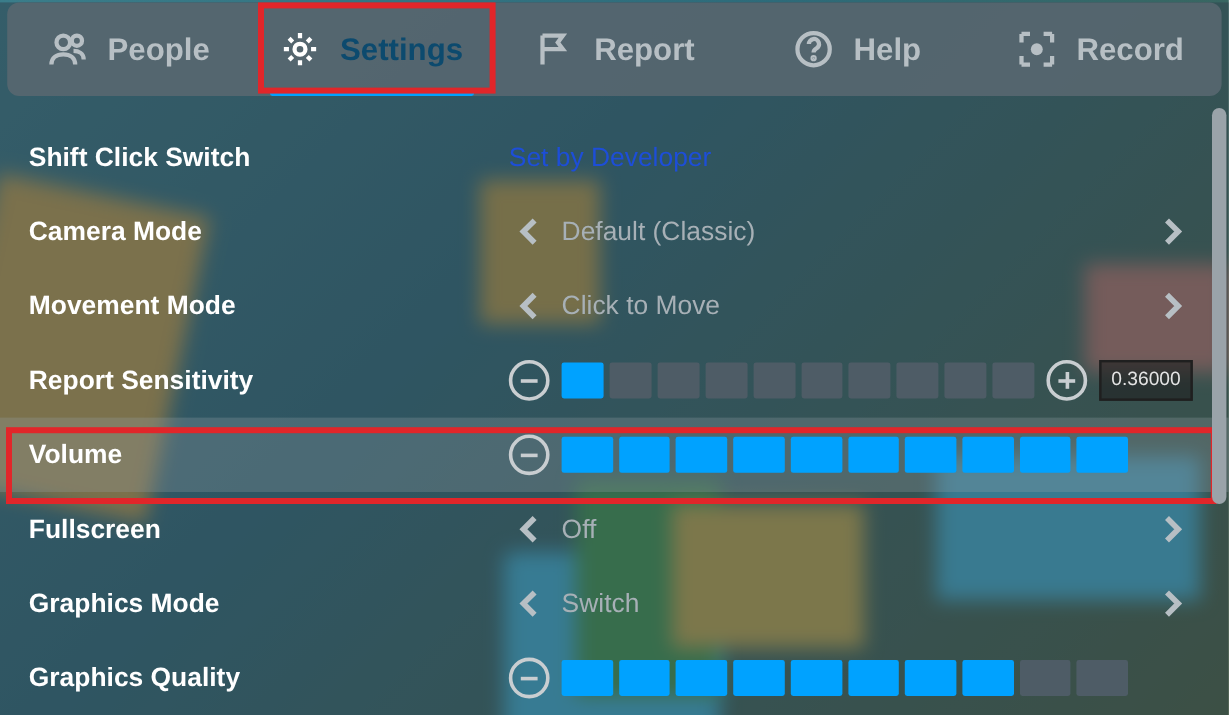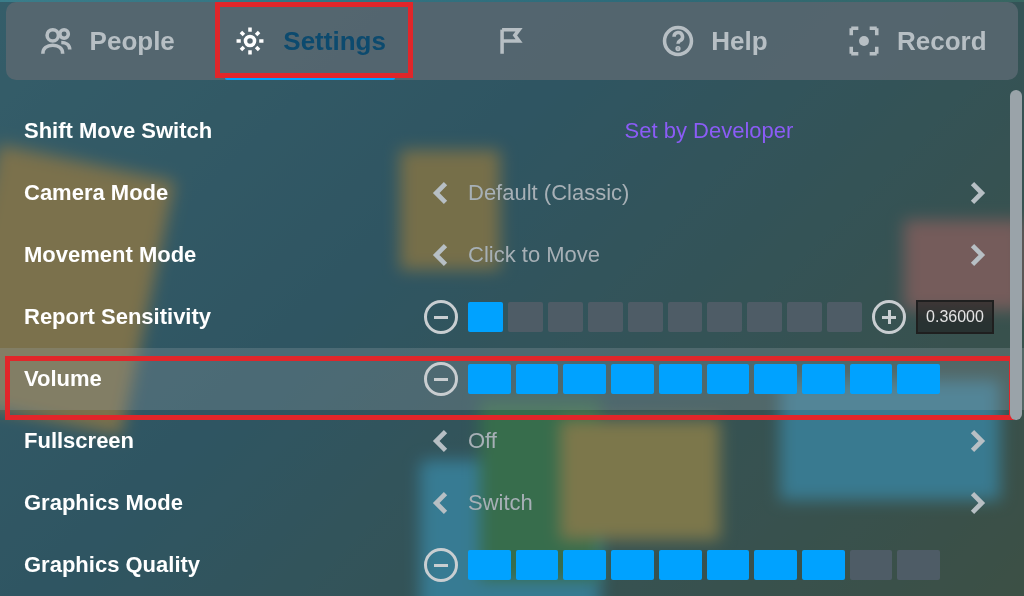--- a/index.html
+++ b/index.html
@@ -92,23 +92,23 @@
     font-weight: 700;
   }
   .value-area {
     flex: 1;
     display: flex;
     align-items: center;
     justify-content: center;
     gap: 10px;
   }
   .static-value {
-    color: #8b5cf6;
+    color: #1d4ed8;
     font-size: 22px;
-    text-align: center;
+    text-align: left;
     flex: 1;
   }
   .selector {
     display: flex;
     align-items: center;
     width: 100%;
     gap: 8px;
   }
   .chev {
     width: 36px;
@@ -236,20 +236,21 @@
       <span>Settings</span>
       <div class="underline"></div>
     </div>
     <div class="tab">
       <span>
         <svg viewBox="0 0 24 24">
             <path d="M5 21V4"></path>
             <path d="M5 4h12l-3 4 3 4H5"></path>
           </svg>
       </span>
+      <span>Report</span>
 
     </div>
     <div class="tab">
       <span>
         <svg viewBox="0 0 24 24">
             <circle cx="12" cy="12" r="9.5"></circle>
             <path d="M9.2 9a3 3 0 1 1 4.3 2.7c-1 .6-1.5 1.1-1.5 2.3"></path>
             <circle cx="12" cy="17.3" r="0.6" fill="currentColor"></circle>
           </svg>
       </span>
@@ -265,21 +266,21 @@
       </span>
       <span>Record</span>
 
     </div>
     <div class="tab-highlight-box"></div>
   </div>
 
   <div class="settings">
 
     <div class="row">
-      <div class="label">Shift Move Switch</div>
+      <div class="label">Shift Click Switch</div>
       <div class="value-area">
         <div class="static-value">Set by Developer</div>
       </div>
     </div>
 
     <div class="row">
       <div class="label">Camera Mode</div>
       <div class="value-area selector">
         <div class="chev">
             <svg viewBox="0 0 24 24">

